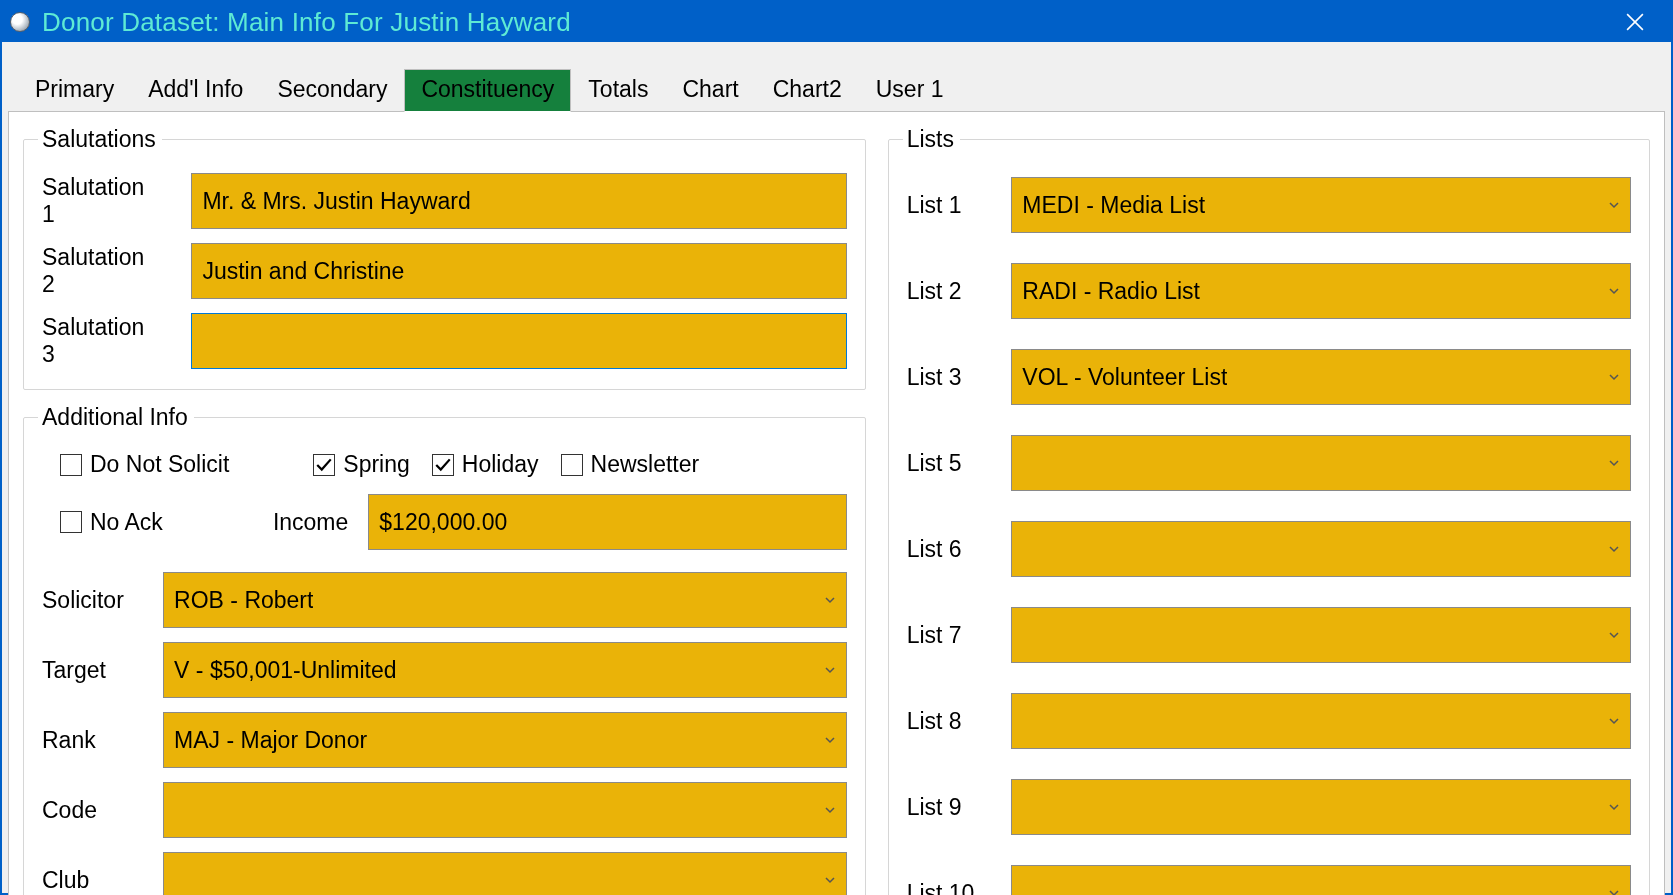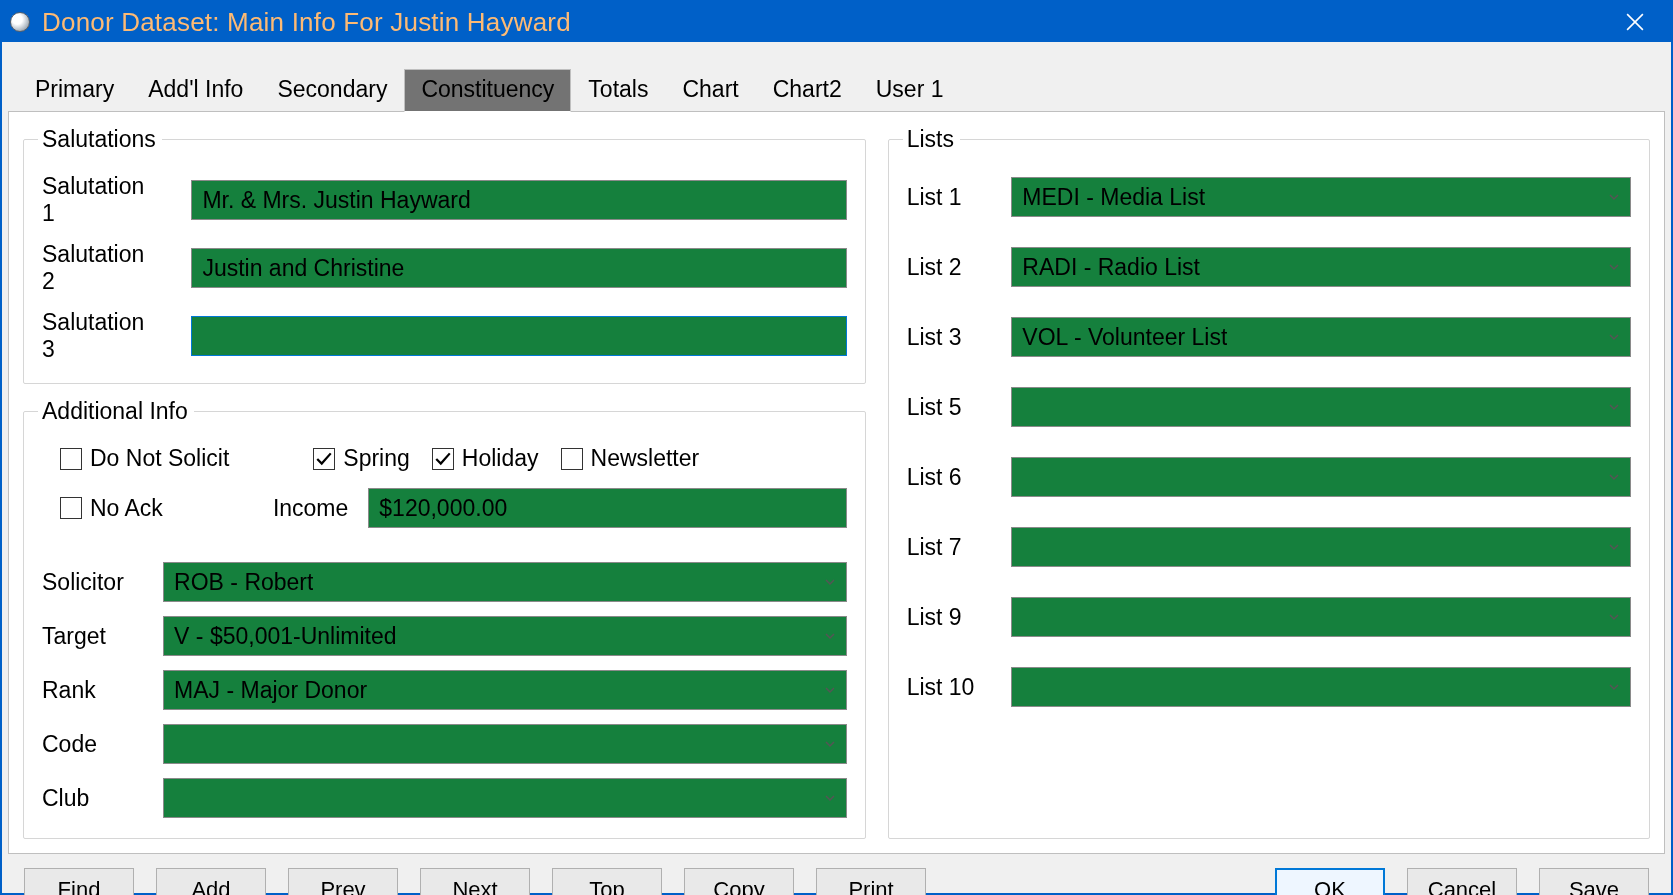--- a/index.html
+++ b/index.html
@@ -15,21 +15,21 @@
     height:895px;
     border:2px solid #0060c8;
     background:#f0f0f0;
     display:flex;
     flex-direction:column;
     position:relative;
   }
   .title-bar {
     height:44px;
     background:#0060c8;
-    color:#fdba74;
+    color:#5eead4;
     display:flex;
     align-items:center;
     padding:0 8px 0 8px;
   }
   .title-bar .app-icon {
     width:20px; height:20px;
     border-radius:50%;
     background:radial-gradient(circle at 35% 35%, #fff 0%, #fff 30%, #c0c8d0 60%, #707880 100%);
     border:1px solid #5a6068;
     margin-right:12px;
@@ -62,21 +62,21 @@
     margin-top:20px;
   }
   .tab {
     padding:6px 16px 8px 16px;
     font-size:23px;
     border:1px solid transparent;
     border-bottom:none;
     cursor:default;
   }
   .tab.active {
-    background:#737373;
+    background:#15803d;
     border:1px solid #bfbfbf;
     border-bottom:1px solid #fff;
     position:relative;
     top:1px;
   }
   .tab-panel {
     flex:1;
     background:#fff;
     border:1px solid #bfbfbf;
     padding:14px 14px 14px 14px;
@@ -102,23 +102,23 @@
     align-items:center;
     gap:28px;
     margin-top:14px;
   }
   .row:first-of-type { margin-top:6px; }
   .row .label {
     width:150px;
     font-size:23px;
   }
   input.textbox, .combo {
-    height:40px;
+    height:56px;
     border:1px solid #8a8a8a;
-    background:#15803d;
+    background:#eab308;
     font-size:23px;
     padding:12px 10px;
     width:100%;
     font-family:inherit;
   }
   input.textbox.focused {
     border:1px solid #0078d7;
     outline:none;
   }
   .combo {
@@ -267,21 +267,21 @@
           <div class="income-row">
             <div class="check" style="margin-left:0;">
               <span class="box"></span>
               <span>No Ack</span>
             </div>
             <div style="flex:0 0 70px"></div>
             <div class="label2" style="margin-left:0">Income</div>
             <input class="textbox" style="flex: 1 1 0%;" value="$120,000.00">
           </div>
 
-          <div class="row" style="margin-top:34px;">
+          <div class="row" style="margin-top:22px;">
             <div class="label" style="width:110px">Solicitor</div>
             <div class="combo">
               <span class="combo-text">ROB - Robert</span>
               <span class="caret">
                   <svg viewBox="0 0 12 12">
                     <polyline points="2,4 6,8 10,4" fill="none" stroke="#555" stroke-width="1.5"></polyline>
                   </svg>
                 </span>
             </div>
           </div>
@@ -386,20 +386,31 @@
                   <span class="combo-text"></span>
                   <span class="caret">
                     <svg viewBox="0 0 12 12">
                       <polyline points="2,4 6,8 10,4" fill="none" stroke="#555" stroke-width="1.5"></polyline>
                     </svg>
                   </span>
                 </div>
               </div>
               <div class="row">
                 <div class="label">List 7</div>
+                <div class="combo">
+                  <span class="combo-text"></span>
+                  <span class="caret">
+                    <svg viewBox="0 0 12 12">
+                      <polyline points="2,4 6,8 10,4" fill="none" stroke="#555" stroke-width="1.5"></polyline>
+                    </svg>
+                  </span>
+                </div>
+              </div>
+              <div class="row">
+                <div class="label">List 8</div>
                 <div class="combo">
                   <span class="combo-text"></span>
                   <span class="caret">
                     <svg viewBox="0 0 12 12">
                       <polyline points="2,4 6,8 10,4" fill="none" stroke="#555" stroke-width="1.5"></polyline>
                     </svg>
                   </span>
                 </div>
               </div>
               <div class="row">

